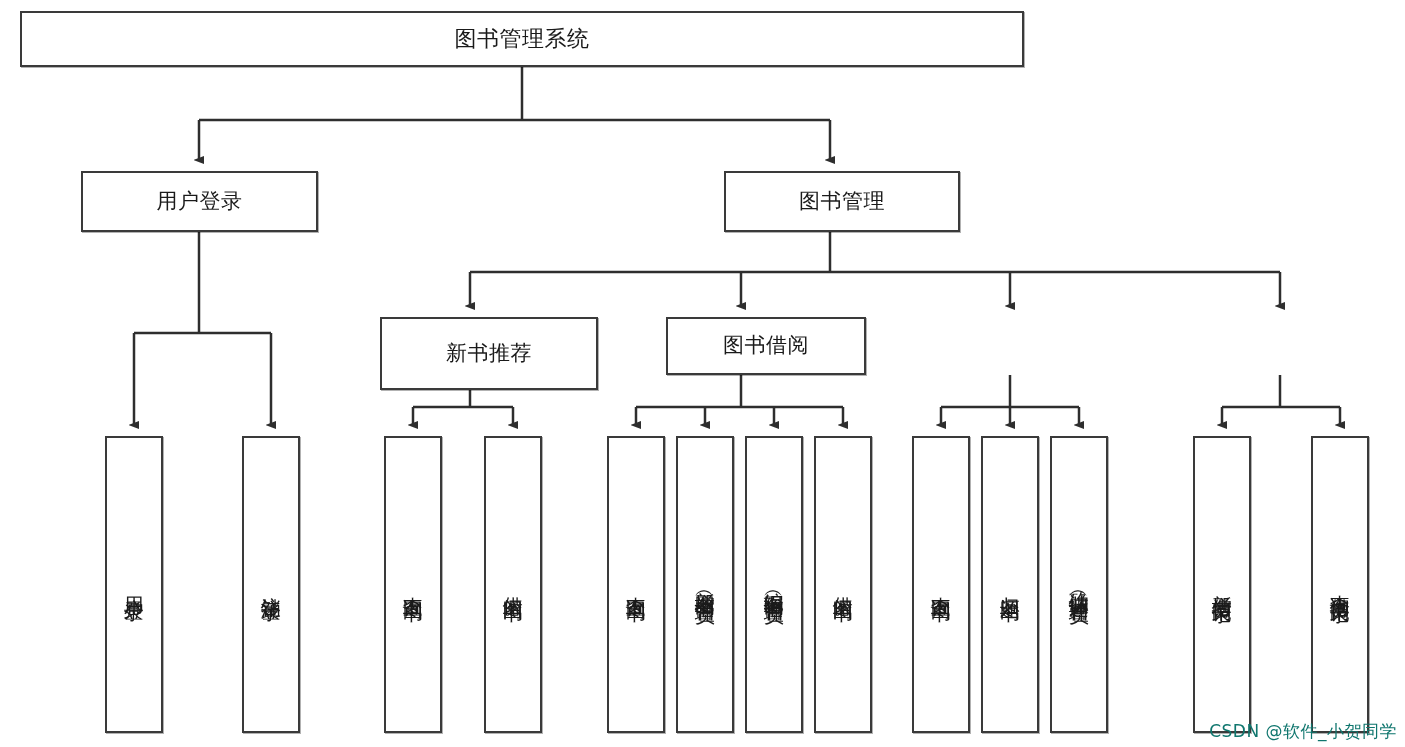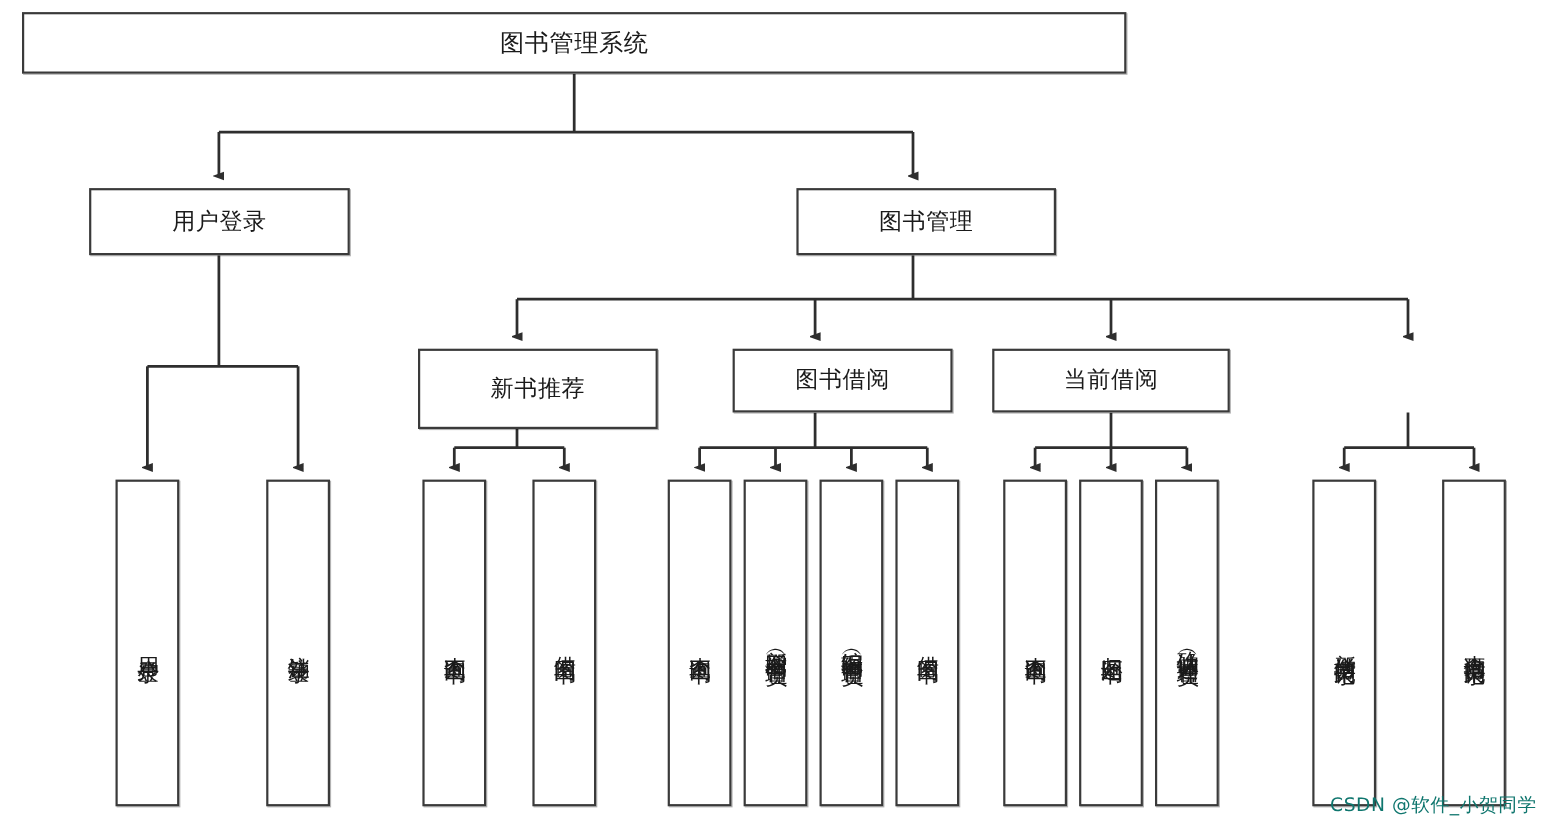--- a/index.html
+++ b/index.html
@@ -143,23 +143,20 @@
   <div class="node horiz" style="left:724px; top:171px; width:236px; height:61px;">
     <span class="label">图书管理</span>
   </div>
 
   <div class="node horiz" style="left:380px; top:317px; width:218px; height:73px;">
     <span class="label">新书推荐</span>
   </div>
   <div class="node horiz" style="left:632px; top:317px; width:200px; height:58px;margin-left:34px;">
     <span class="label">图书借阅</span>
   </div>
-  <div class="node horiz" style="left:902px; top:317px; width:216px; height:58px;">
-    <span class="label">当前借阅</span>
-  </div>
 
   <div class="node vert" style="left:105px; top:436px; width:58px; height:297px;">
     <span class="label">用户登录</span>
   </div>
   <div class="node vert" style="left:242px; top:436px; width:58px; height:297px;">
     <span class="label">注销登录</span>
   </div>
 
   <div class="node vert" style="left:384px; top:436px; width:58px; height:297px;">
     <span class="label">查询图书</span>

